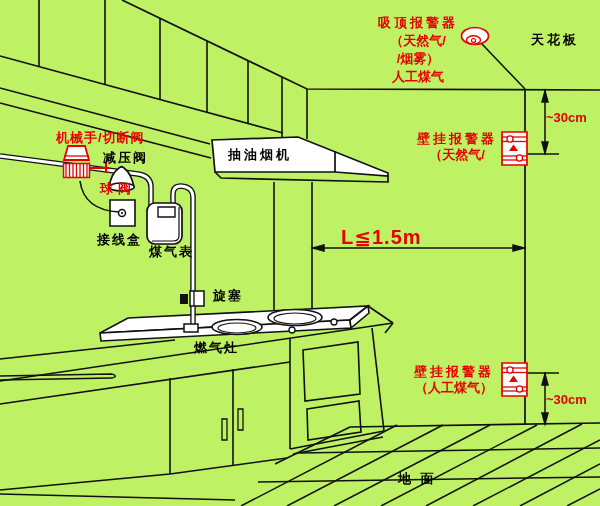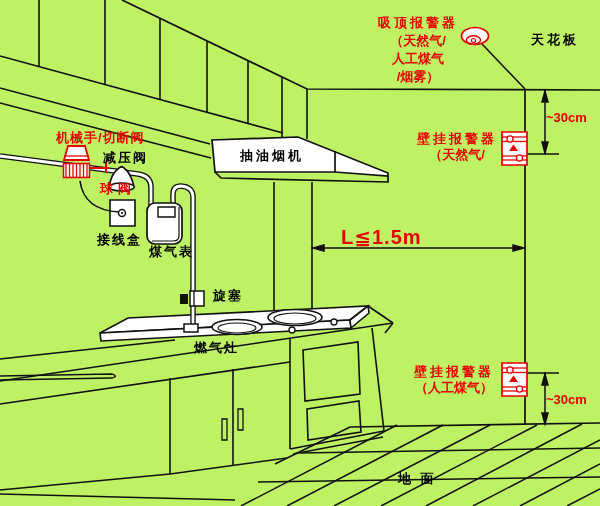--- a/index.html
+++ b/index.html
@@ -186,36 +186,36 @@
     <circle cx="473.5" cy="40.5" r="2" stroke-width="1.2"></circle>
   </g>
 
   <use href="#alarm-device" x="502" y="132"></use>
   <use href="#alarm-device" x="502" y="363"></use>
 </svg>
 
 <div class="lbl red block sz13" style="left:374px;top:14px;width:88px;line-height:18px;">
   <div class="ls3">吸顶报警器</div>
   <div>（天然气/</div>
+  <div>/烟雾）</div>
   <div>人工煤气</div>
-  <div>/烟雾）</div>
 </div>
 
 <div class="lbl black sz15 ls3" style="left:531px;top:33px;">天花板</div>
 
 <div class="lbl red block sz13" style="left:411px;top:131px;width:92px;line-height:15.5px;">
   <div class="ls3">壁挂报警器</div>
   <div>（天然气/</div>
 </div>
 
 <div class="lbl red sz15" style="left:546px;top:111px;">~30cm</div>
 
 <div class="lbl red sz16" style="left:341px;top:227px;letter-spacing:1px;">L≦1.5m</div>
 
-<div class="lbl black sz13 ls3" style="left:240px;top:149px;">抽油烟机</div>
+<div class="lbl black sz13 ls3" style="left:228px;top:149px;font-family:Liberation Mono, monospace;">抽油烟机</div>
 
 <div class="lbl red sz13" style="left:56px;top:131px;letter-spacing:1px;">机械手/切断阀</div>
 
 <div class="lbl black sz13 ls2" style="left:103px;top:151px;text-align:center;">减压阀</div>
 
 <div class="lbl red sz13 ls5" style="left:56px;top:182px;margin-left:44px;">球阀</div>
 
 <div class="lbl black sz13 ls2" style="left:97px;top:233px;">接线盒</div>
 
 <div class="lbl black sz13 ls2" style="left:149px;top:245px;">煤气表</div>

